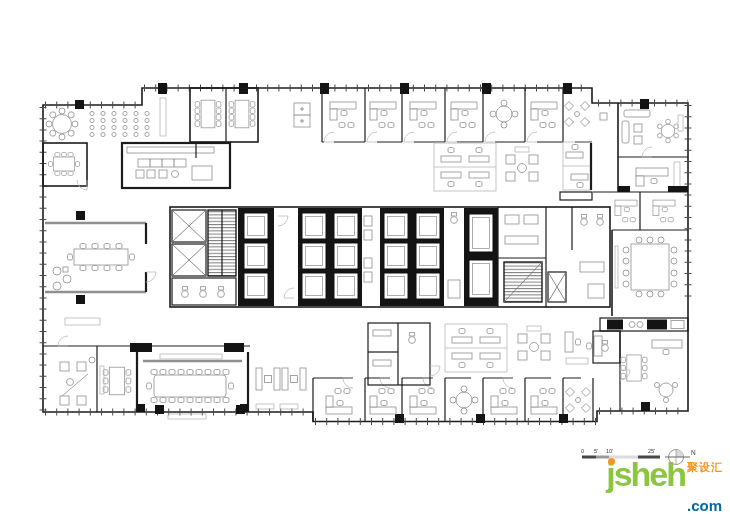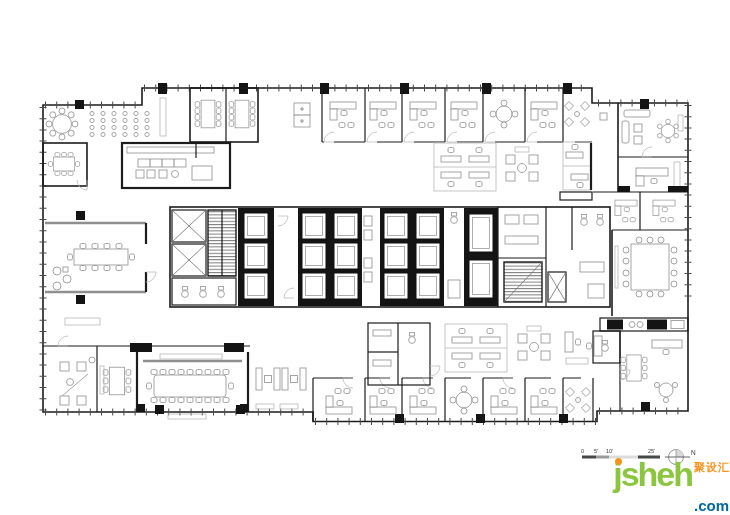--- a/index.html
+++ b/index.html
@@ -12,21 +12,21 @@
   .thin{stroke:#6e6e6e;stroke-width:.8;fill:none;}
   .f{stroke:#9b9b9b;stroke-width:.9;fill:#fff;}
   .fl{stroke:#b7b7b7;stroke-width:.8;fill:none;}
   .blk{fill:#141414;stroke:none;}
   .glass{stroke:#8f8f8f;stroke-width:2.6;fill:none;}
   .tick{stroke:#4a4a4a;stroke-width:7;stroke-dasharray:1 10.2;fill:none;}
   .arc{stroke:#bdbdbd;stroke-width:.8;fill:none;}
   .lbl{font-size:5.5px;fill:#3a3a3a;}
   .nlbl{font-size:6.5px;fill:#3a3a3a;}
   
-  .wm{position:absolute;right:0;bottom:2px;display:flex;align-items:flex-start;}
+  .wm{position:absolute;right:7px;bottom:2px;display:flex;align-items:flex-start;}
   .wm-brand{color:#8cc63f;font-size:34px;font-weight:bold;letter-spacing:-2px;line-height:.8;position:relative;}
   .wm-dot{position:absolute;width:7px;height:7px;border-radius:50%;background:#f7941d;top:-3px;left:2px;}
   .wm-right{display:flex;flex-direction:column;margin-left:2px;margin-top:1px;gap:24px;}
   .wm-cn{color:#f7941d;font-size:11px;font-weight:bold;letter-spacing:1px;line-height:1;}
   .wm-com{color:#0369a1;font-size:15px;font-weight:bold;line-height:1;margin-top:1px;}
 </style>
 </head>
 <body>
 
 <svg width="730" height="515" viewBox="0 0 730 515">

